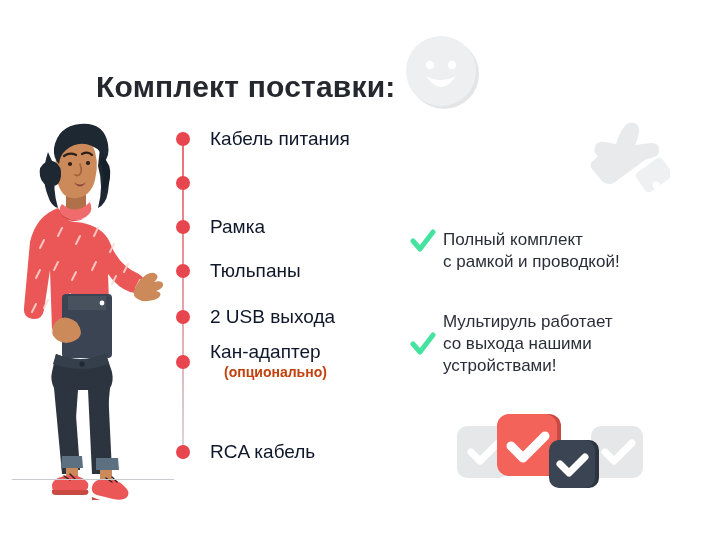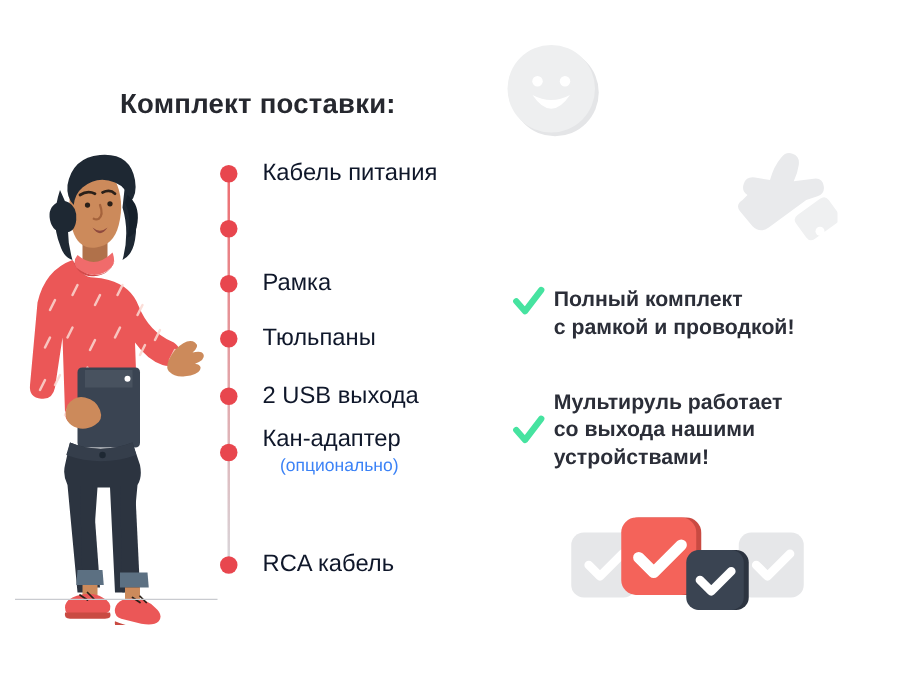--- a/index.html
+++ b/index.html
@@ -48,21 +48,21 @@
     width: 106px;
     height: 34px;
     opacity: .92;
   }
 
   
   .title {
     position: absolute;
     left: 96px;
     top: 70px;
-    font-size: 22px;
+    font-size: 30px;
     font-weight: 700;
     color: #26282F;
     letter-spacing: .2px;
     white-space: nowrap;
   }
 
   
   .kit-list {
     position: absolute;
     left: 176px;
@@ -100,42 +100,42 @@
     margin-left: 20px;
   }
   .kit-label {
     font-size: 19px;
     font-weight: 400;
     color: #0f172a;
     line-height: 22px;
   }
   .kit-sub {
     font-size: 14px;
-    font-weight: 400;
-    color: #3b82f6;
+    font-weight: 700;
+    color: #c2410c;
     line-height: 18px;
     margin-left: 14px;
   }
 
   
   .feature {
     position: absolute;
     display: flex;
     align-items: flex-start;
   }
   .feature-check {
     flex: 0 0 auto;
     width: 26px;
     height: 26px;
     margin-top: -1px;
   }
   .feature-text {
     margin-left: 7px;
     font-size: 17px;
-    font-weight: 700;
+    font-weight: 400;
     color: #2B2E38;
     line-height: 22px;
     white-space: nowrap;
   }
 
   
   .person {
     position: absolute;
     left: 14px;
     top: 112px;

